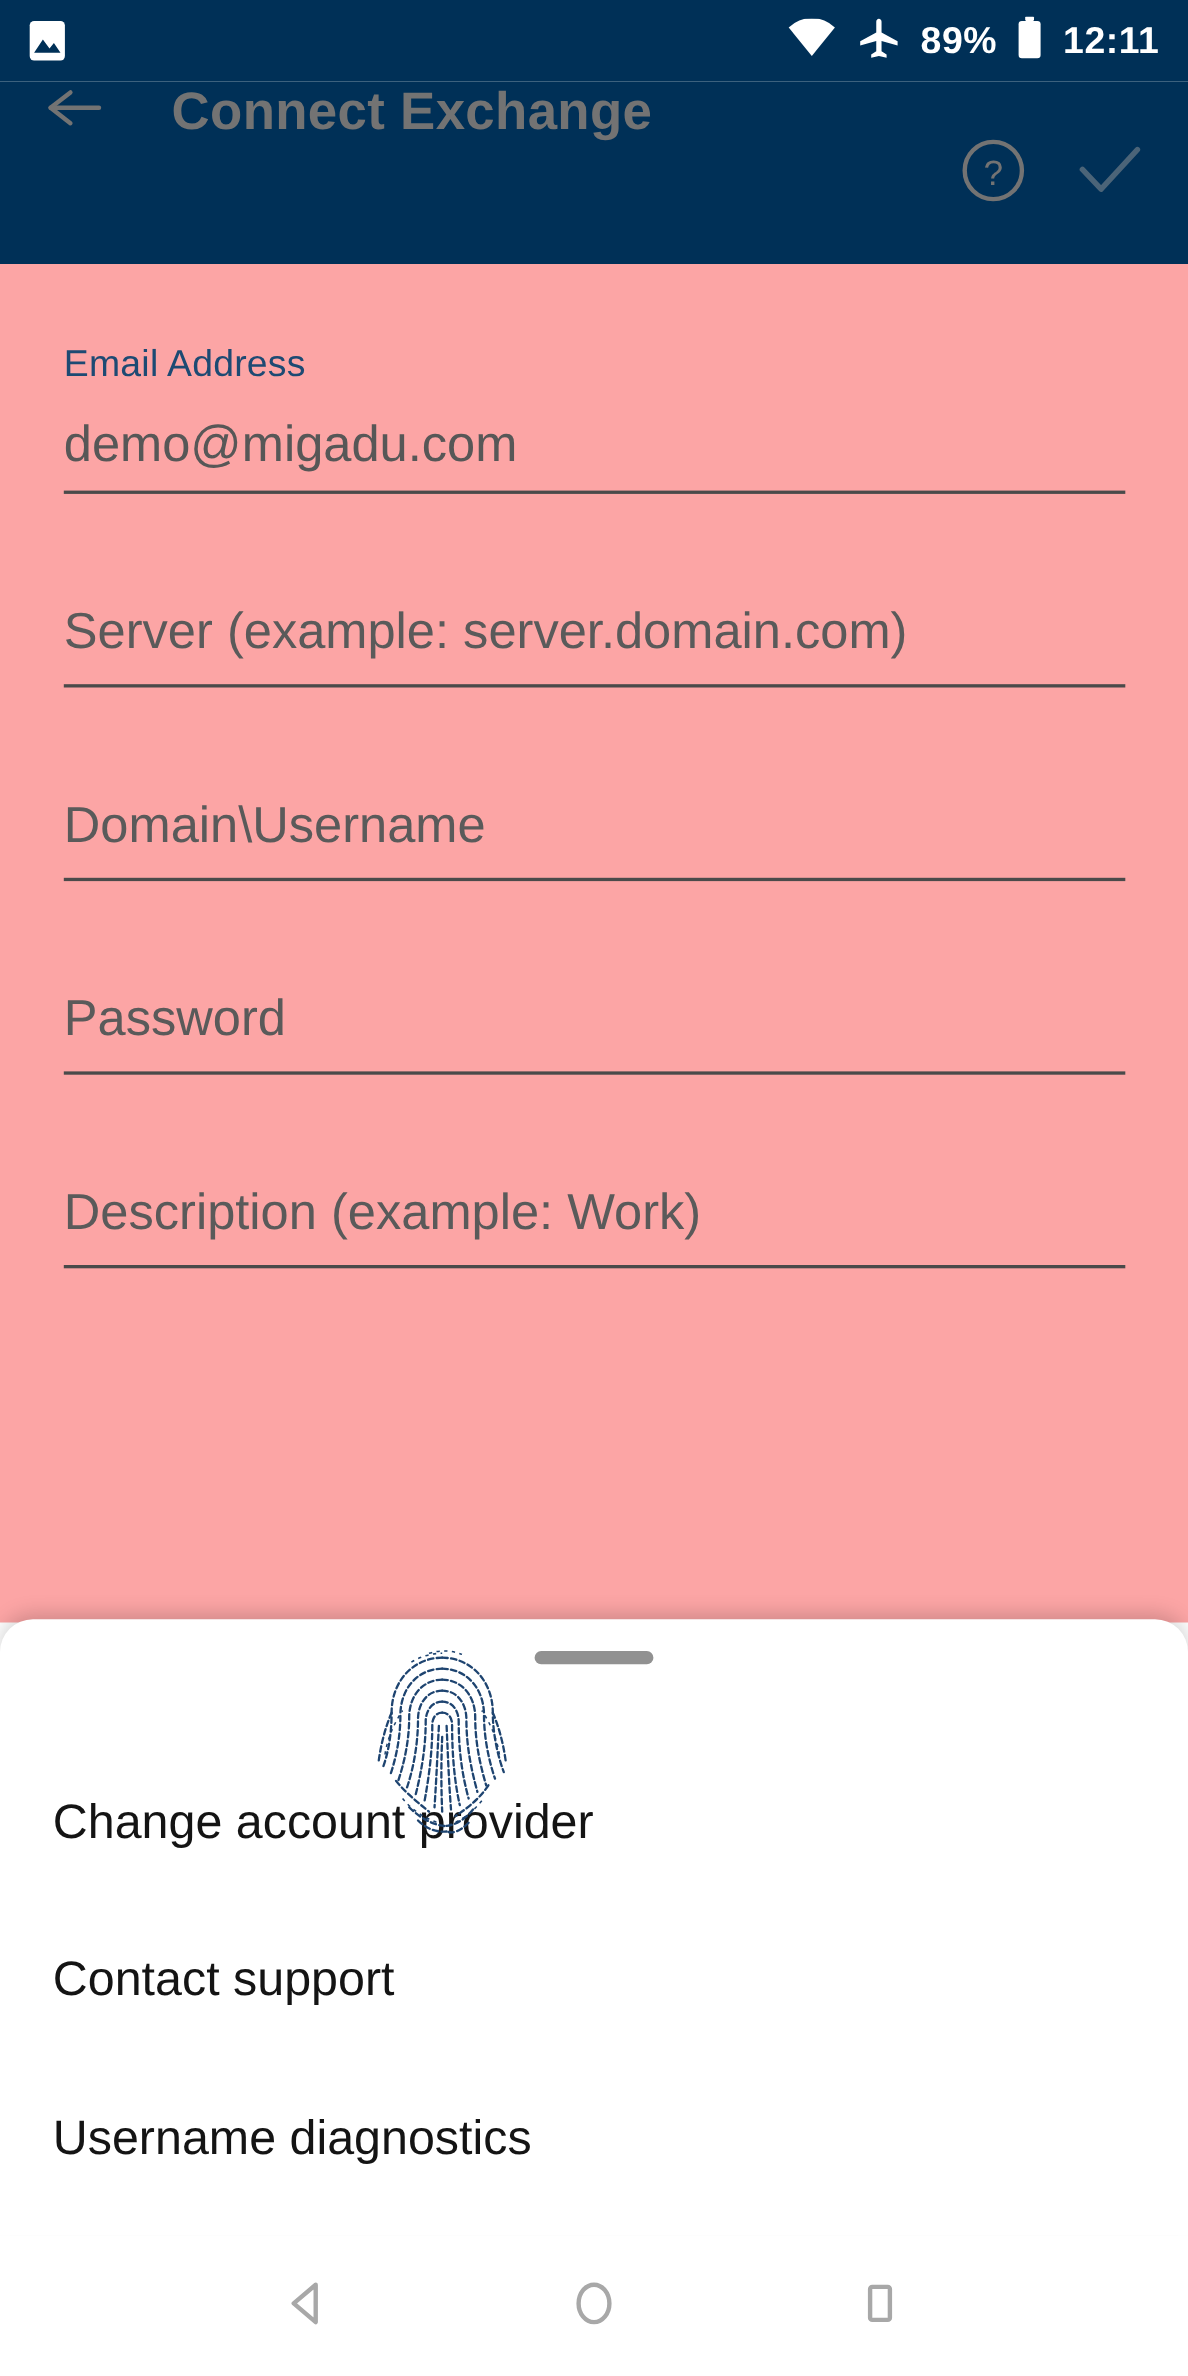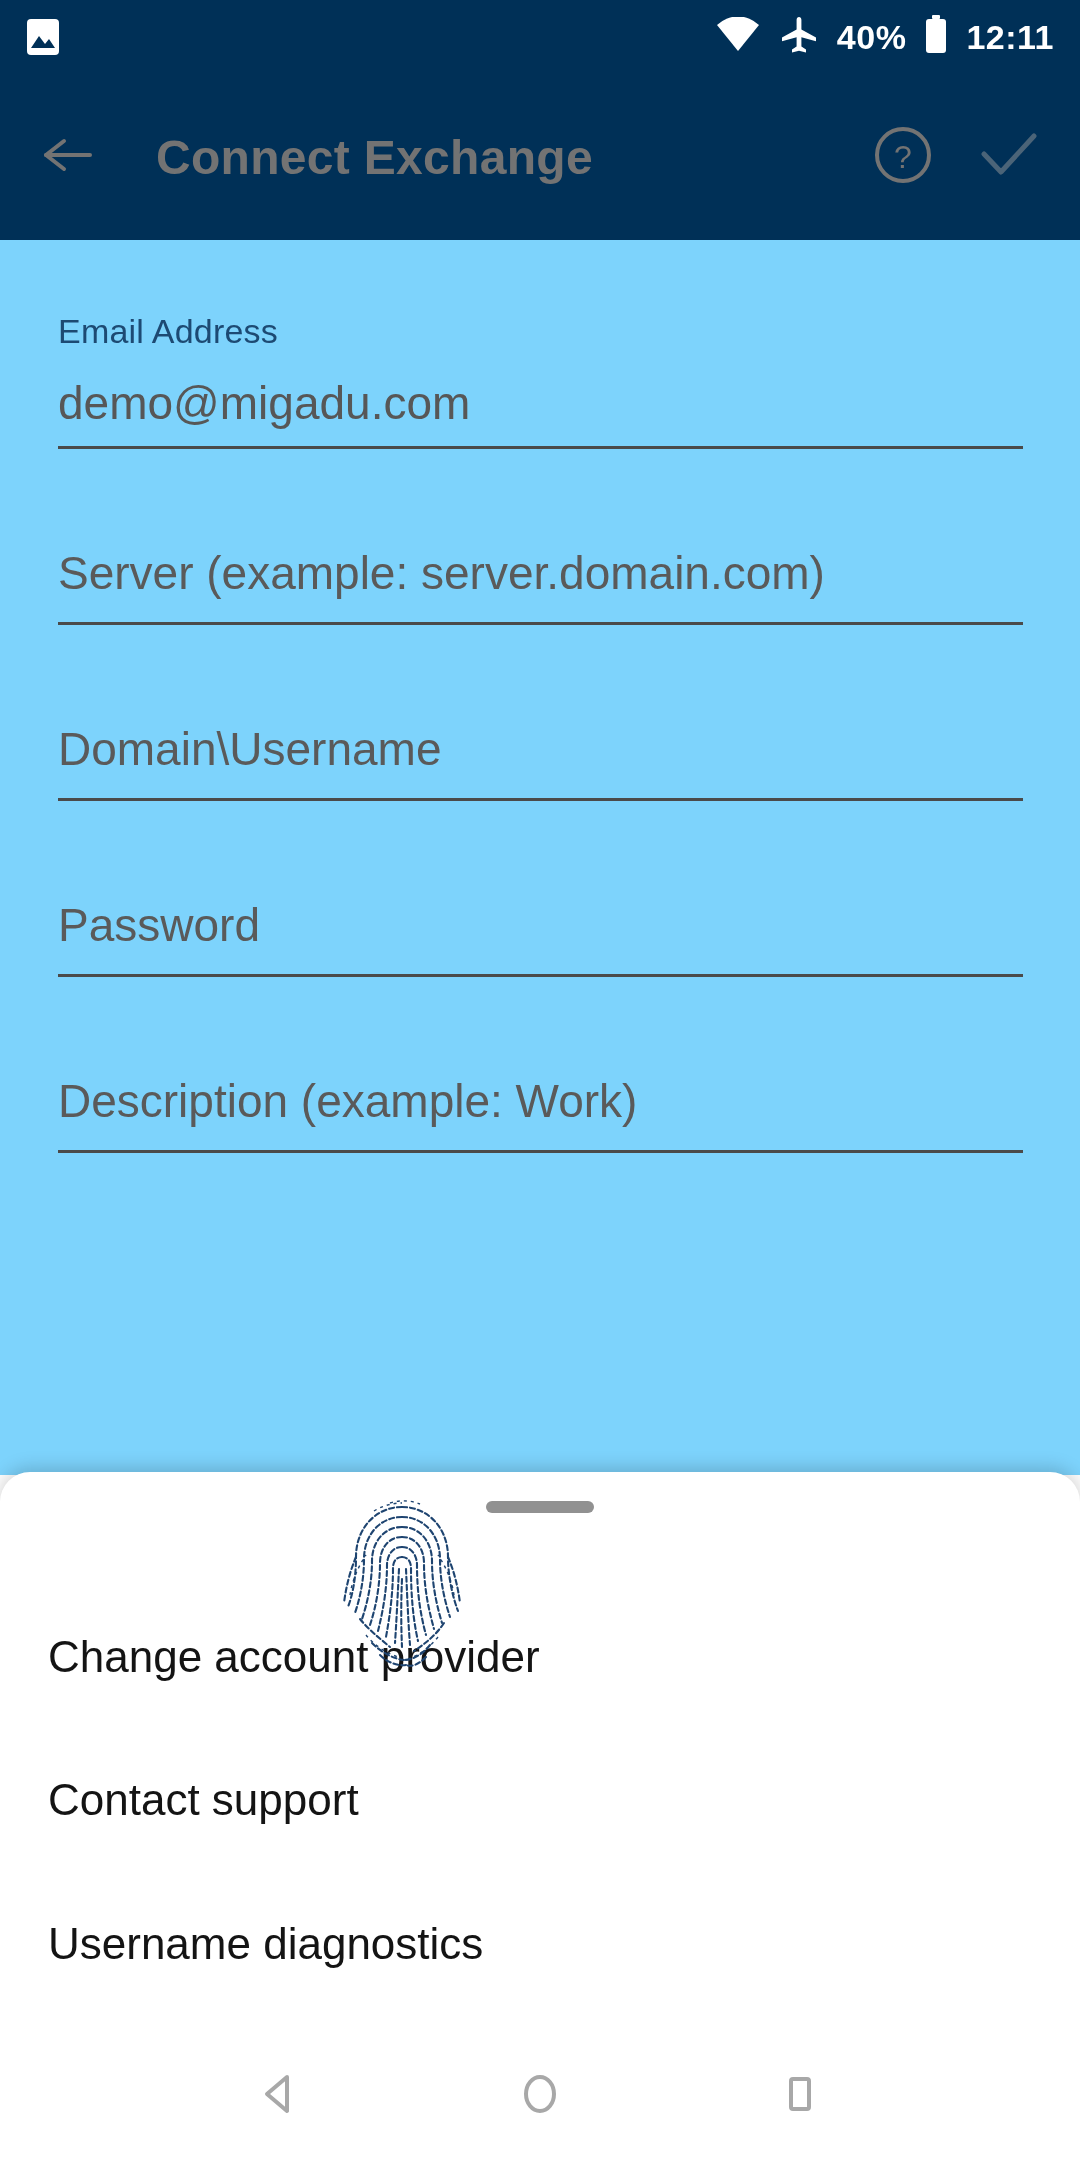--- a/index.html
+++ b/index.html
@@ -18,32 +18,32 @@
     display:flex; align-items:center; padding:0 26px;
   }
   .sb-left{ display:flex; align-items:center; gap:14px; }
   .sb-right{ margin-left:auto; display:flex; align-items:center; gap:18px; }
   .sb-text{ font-size:34px; font-weight:bold; letter-spacing:.5px; color:#fff; line-height:1; }
   .icon-photo{ width:34px; height:38px; position:relative; }
 
   
   .app-bar{
     position:absolute; top:74px; left:0; width:1080px; height:166px;
-    background:#003057; display:flex; align-items:center; padding:0 40px;
+    background:#003057; display:flex; padding:0 40px;
   }
   .app-title{
     font-size:48px; font-weight:bold; color:#737373;
     margin-left:60px; letter-spacing:.3px; white-space:nowrap;
   }
   .bar-actions{ margin-left:auto; display:flex; align-items:center; gap:44px; }
 
   
   .body-area{
     position:absolute; top:240px; left:0; width:1080px; height:1235px;
-    background:#7dd3fc; overflow:hidden;
+    background:#fca5a5; overflow:hidden;
   }
   .field{ position:absolute; left:58px; width:965px; }
   .field-label{
     font-size:34px; color:#1d4a73; letter-spacing:.2px; line-height:1;
   }
   .field-value{
     font-size:46px; color:#575757; line-height:1; white-space:nowrap;
   }
   .field-ph{
     font-size:46px; color:#5a5a5a; line-height:1; white-space:nowrap;
@@ -97,21 +97,21 @@
       <span>
         <svg width="46" height="36" viewBox="0 0 46 36">
           <path d="M2 8 A30 30 0 0 1 44 8 L23 34 Z" fill="#ffffff"></path>
         </svg>
       </span>
       <span>
         <svg width="40" height="40" viewBox="0 0 40 40">
           <path d="M20 2 C18.6 2 17.6 3.2 17.6 4.8 L17.6 14.5 L3 22.5 L3 26.3 L17.6 22.2 L17.6 31.5 L13 34.6 L13 37.5 L20 35.8 L27 37.5 L27 34.6 L22.4 31.5 L22.4 22.2 L37 26.3 L37 22.5 L22.4 14.5 L22.4 4.8 C22.4 3.2 21.4 2 20 2 Z" fill="#ffffff"></path>
         </svg>
       </span>
-      <span class="sb-text">40%</span>
+      <span class="sb-text">89%</span>
       <span>
         <svg width="24" height="40" viewBox="0 0 24 40">
           <rect x="8" y="0" width="8" height="4" rx="1" fill="#fff"></rect>
           <rect x="2" y="4" width="20" height="34" rx="3" fill="#fff"></rect>
         </svg>
       </span>
       <span class="sb-text">12:11</span>
     </div>
   </div>
 

